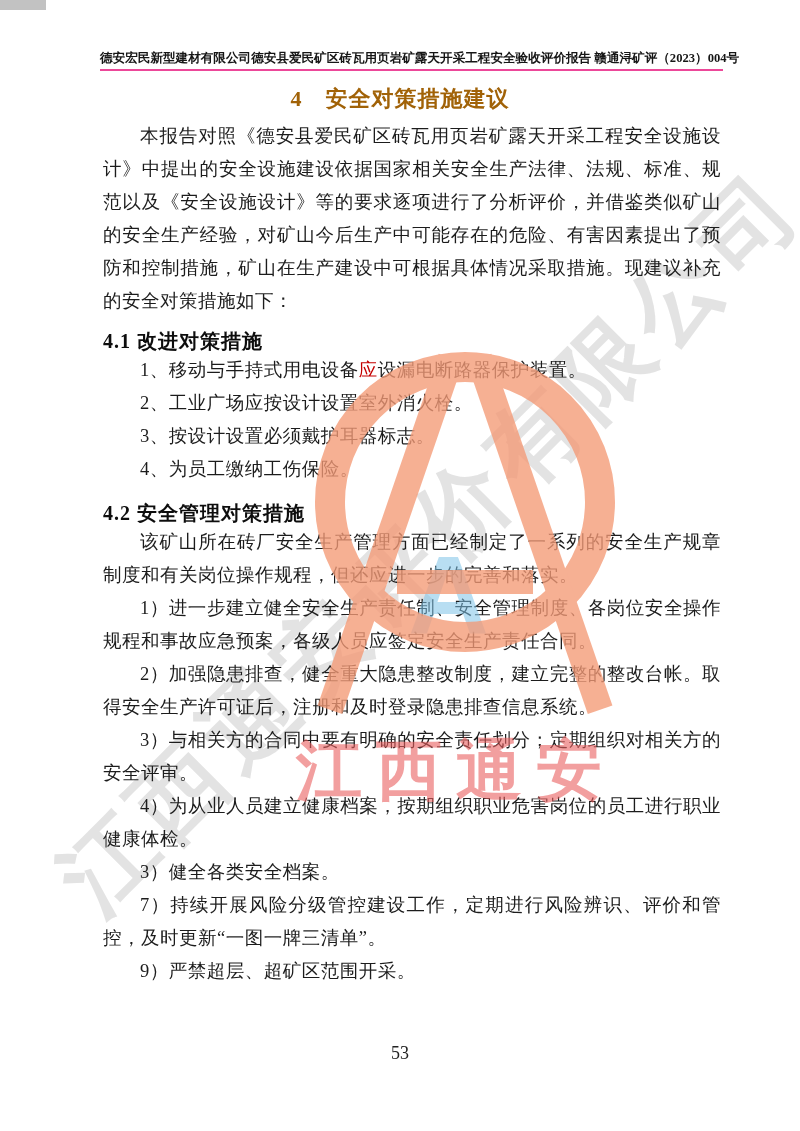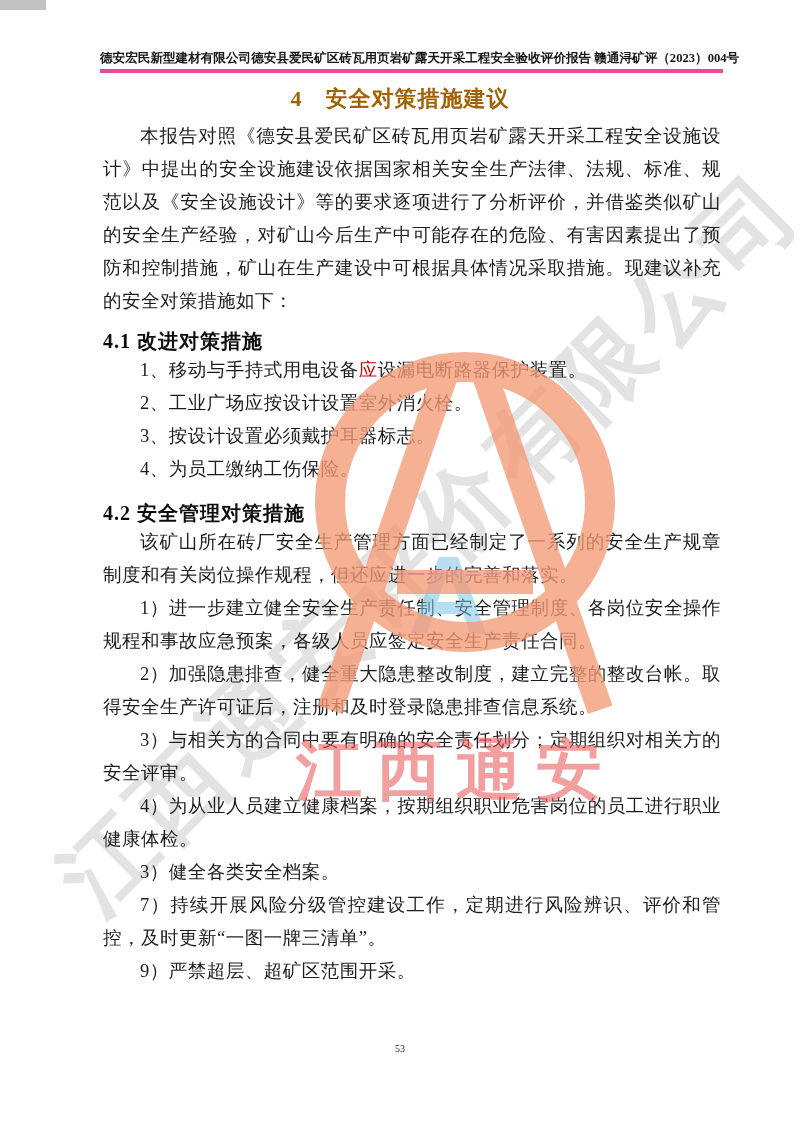--- a/index.html
+++ b/index.html
@@ -8,21 +8,21 @@
     background:#ffffff;overflow:hidden;
     font-family:"Liberation Serif","DejaVu Serif",serif;
     color:#1c1c1c;
   }
   .corner-smudge{position:absolute;left:0;top:0;width:46px;height:10px;
     background:#8f8f8f;opacity:.55;}
   
   .doc-header{
     position:absolute;left:100px;right:77px;top:50px;
     font-size:12.6px;font-weight:bold;line-height:17px;
-    border-bottom:4px solid #ec4899;padding-bottom:2px;
+    border-bottom:2px solid #ec4899;padding-bottom:2px;
     white-space:nowrap;letter-spacing:0;color:#161616;
   }
   
   .doc-title{
     position:absolute;left:0;right:0;top:84px;text-align:center;
     font-size:22px;font-weight:bold;color:#a16207;letter-spacing:1px;
   }
   
   .body-col{
     position:absolute;left:103px;right:79px;top:120px;z-index:2;
@@ -65,21 +65,21 @@
     font-size:112px;font-weight:bold;color:rgba(125,195,232,0.55);line-height:1;
   }
   .wm-red-stamp{
     left:296px;top:726px;z-index:3;
     font-size:66px;font-weight:bold;letter-spacing:14px;white-space:nowrap;
     color:rgba(233,95,95,0.60);
   }
   
   .page-number{
     position:absolute;left:0;right:0;top:1043px;text-align:center;
-    font-size:10px;color:#222;z-index:2;
+    font-size:18px;color:#222;z-index:2;
   }
 </style>
 </head>
 <body>
 
 <div class="page">
 
   <div class="corner-smudge"></div>
 
   <div class="wm wm-diagonal">江西通安评价有限公司</div>

